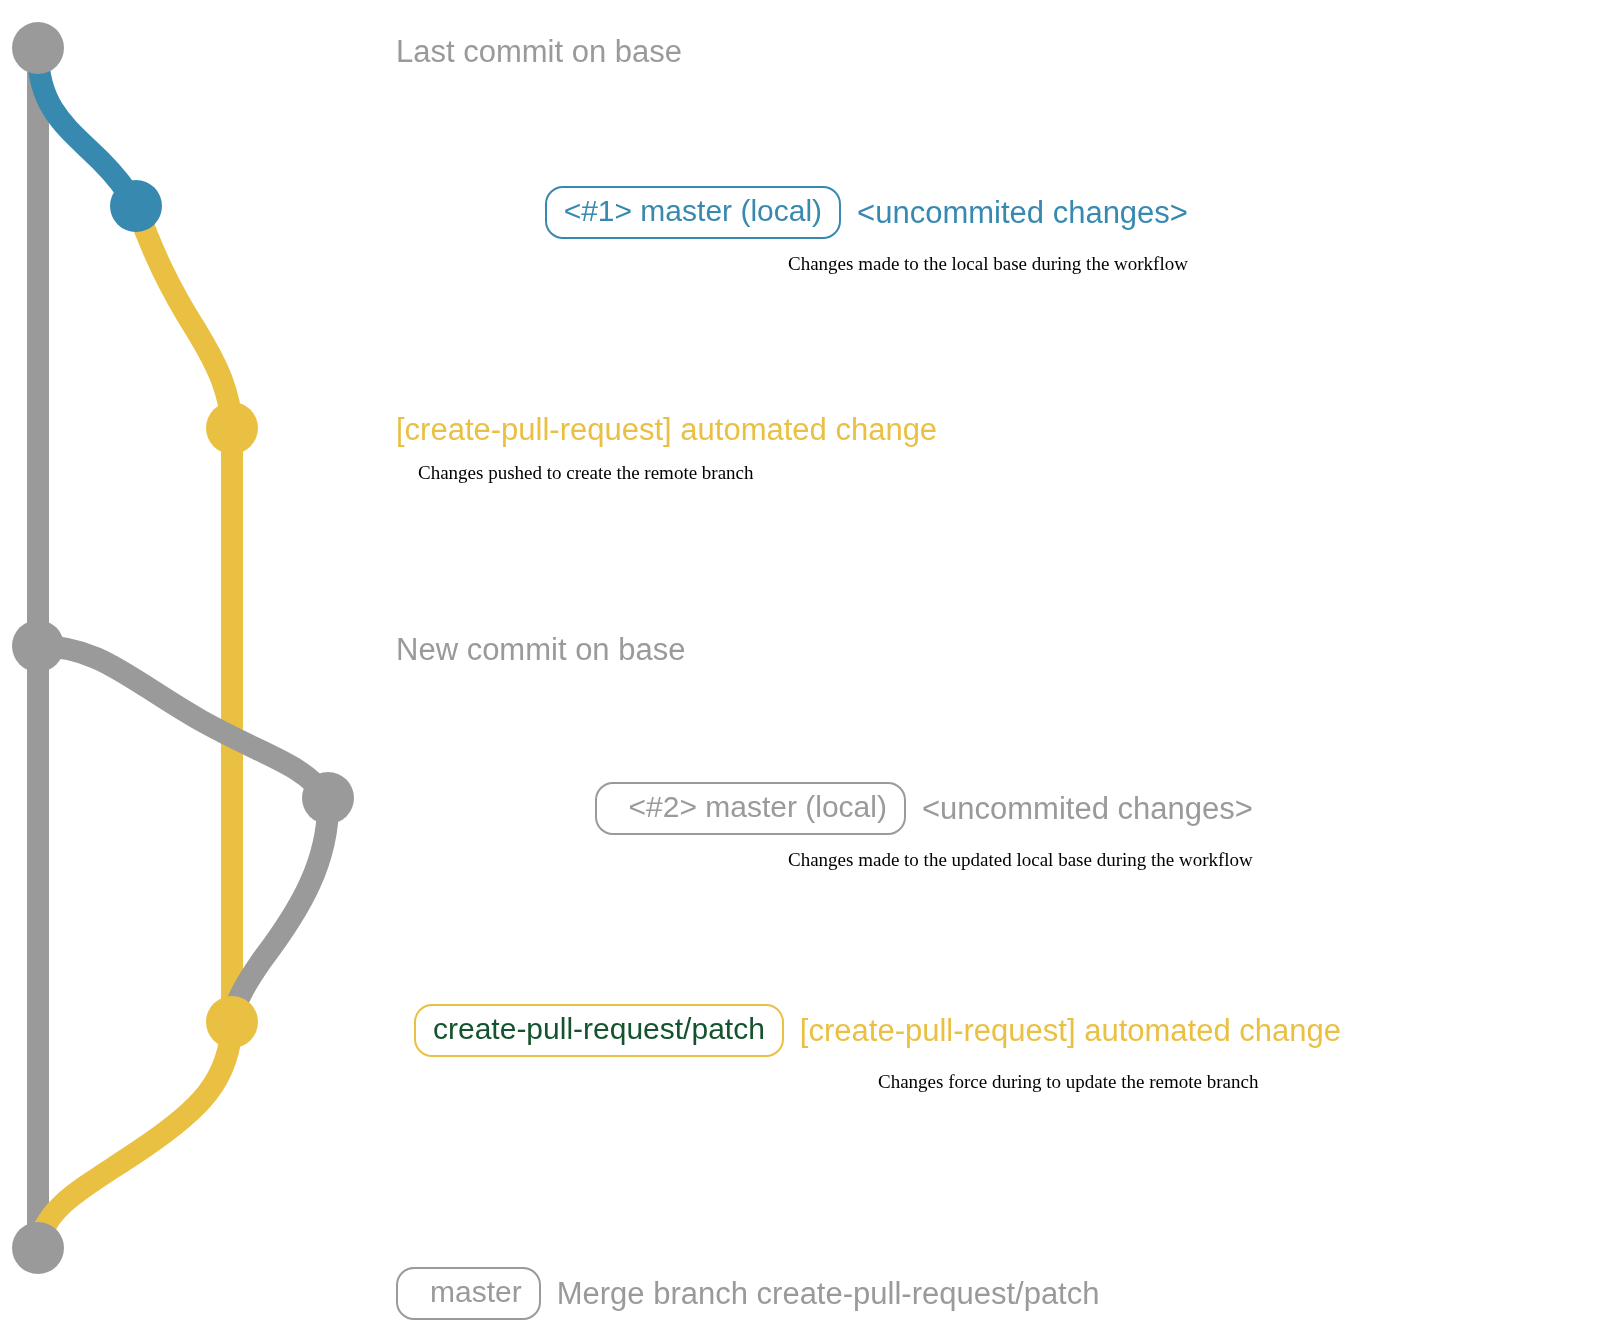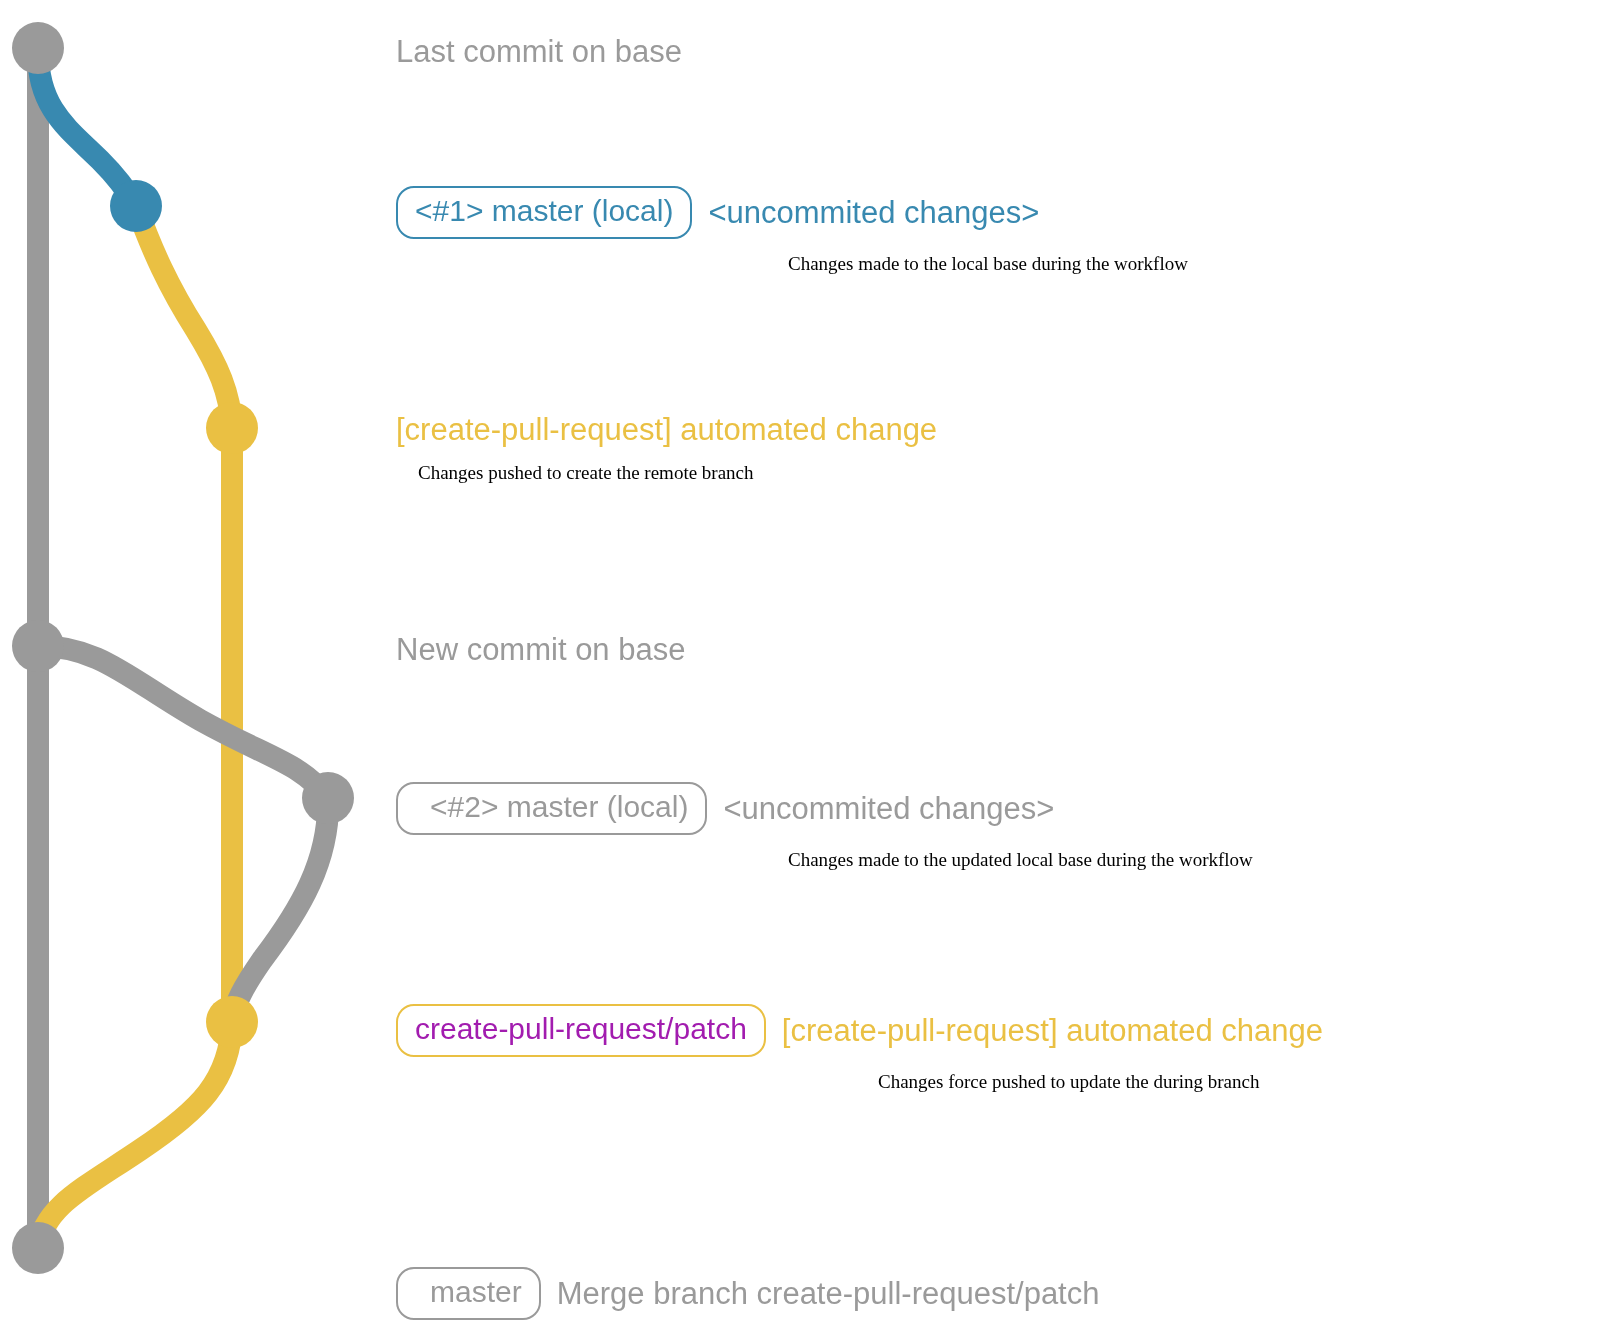--- a/index.html
+++ b/index.html
@@ -25,36 +25,37 @@
 
   .row {
     position: absolute;
     left: 396px;
   }
 
   .title-line {
     display: flex;
     align-items: center;
     white-space: nowrap;
+    justify-content: flex-end;
   }
 
   .badge {
     display: inline-block;
     border: 2px solid #f97316;
     border-radius: 18px;
     padding: 6px 17px 9px 17px;
     font-family: "Liberation Sans", sans-serif;
     font-size: 30px;
     line-height: 34px;
     color: #9a9a9a;
     white-space: nowrap;
   }
   .badge.blue { border-color: #3889b0; color: #3889b0; }
   .badge.gray { border-color: #9a9a9a; color: #9a9a9a; padding-left: 32px; }
-  .badge.yellow { border-color: #eac043; color: #a21caf; }
+  .badge.yellow { border-color: #eac043; color: #14532d; margin-left: 18px; }
 
   .headline {
     font-family: "Liberation Sans", sans-serif;
     font-size: 31px;
     line-height: 36px;
     white-space: nowrap;
     margin-left: 16px;
   }
   .headline.blue { color: #3889b0; }
   .headline.gray { color: #9a9a9a; }
@@ -131,21 +132,21 @@
     <span class="headline gray">&lt;uncommited changes&gt;</span>
   </div>
   <div class="desc" style="margin-left:392px;">Changes made to the updated local base during the workflow</div>
 </div>
 
 <div class="row" style="top:1004px;">
   <div class="title-line">
     <span class="badge yellow">create-pull-request/patch</span>
     <span class="headline yellow">[create-pull-request] automated change</span>
   </div>
-  <div class="desc" style="margin-left:482px;">Changes force pushed to update the during branch</div>
+  <div class="desc" style="margin-left:482px;">Changes force during to update the remote branch</div>
 </div>
 
 <div class="row" style="top:1267px;">
   <div class="title-line">
     <span class="badge gray">master</span>
     <span class="headline gray">Merge branch create-pull-request/patch</span>
   </div>
 </div>
 
 </body></html>

